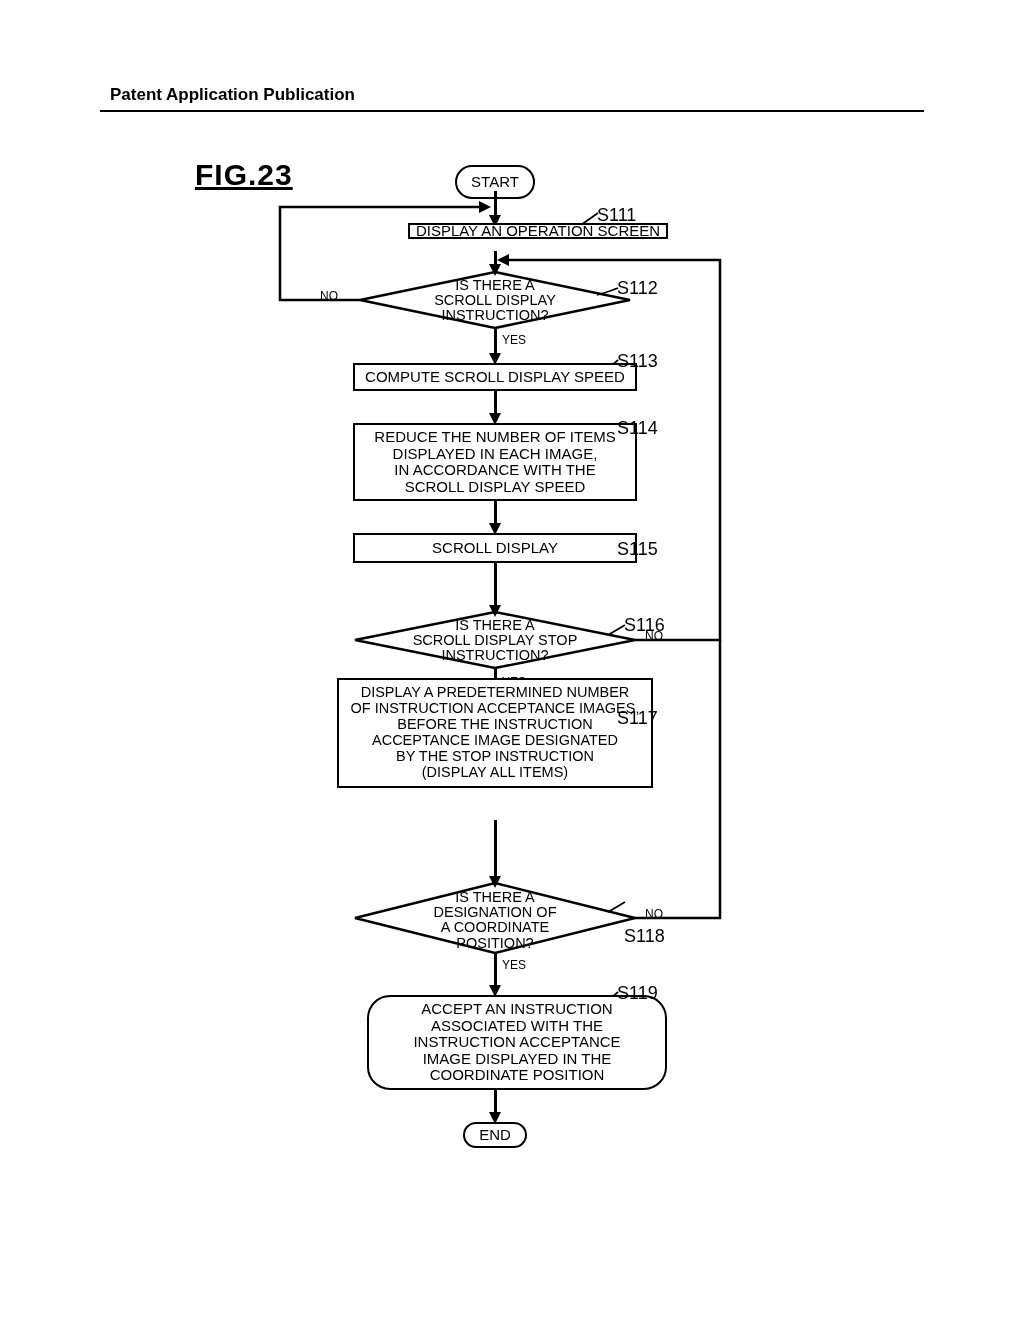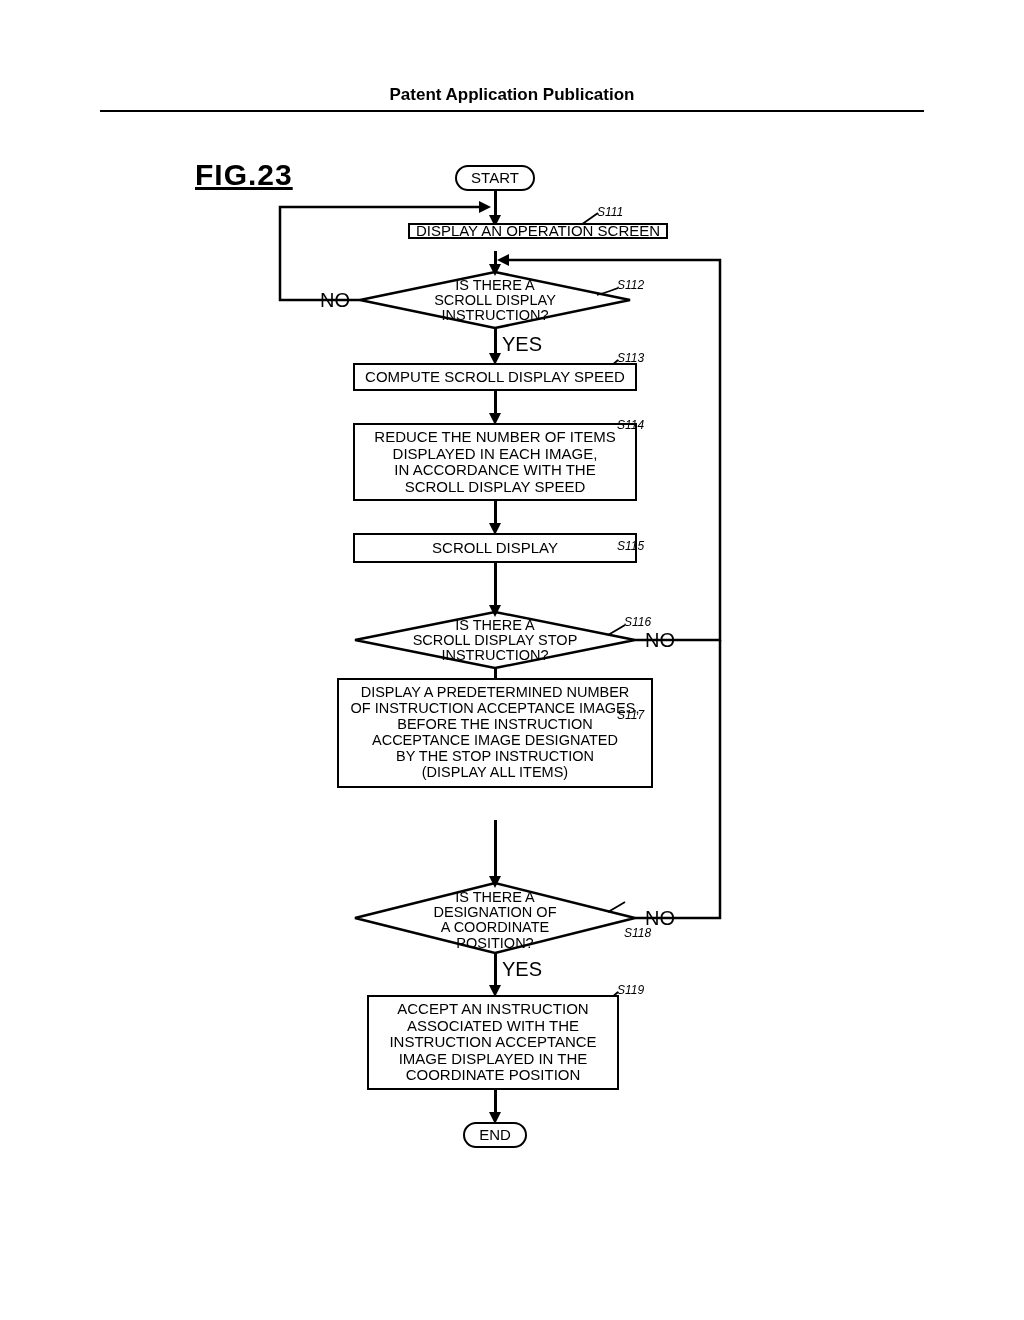--- a/index.html
+++ b/index.html
@@ -10,21 +10,21 @@
     height: 1320px;
     position: relative;
   }
   .header {
     position: absolute;
     top: 85px;
     left: 0;
     right: 0;
     padding: 0 110px;
     display: flex;
-    justify-content: center;
+    justify-content: space-between;
     font-size: 17px;
   }
   .header-left { font-weight: bold; }
   .hr {
     position: absolute;
     top: 110px;
     left: 100px;
     right: 100px;
     border-top: 2px solid #000;
   }
@@ -69,26 +69,25 @@
     font-weight: normal;
     padding: 2px 16px;
   }
   .diamond-text {
     background: transparent;
     font-size: 14.5px;
     line-height: 1.05;
   }
   .s-label {
     position: absolute;
+    font-size: 18px;
+  }
+  .branch-label {
+    position: absolute;
     font-size: 12px;
-    font-style: italic;
-  }
-  .branch-label {
-    position: absolute;
-    font-size: 20px;
   }
   .arrowhead {
     position: absolute;
     width: 0; height: 0;
   }
   .arrow-down {
     border-left: 6px solid transparent;
     border-right: 6px solid transparent;
     border-top: 12px solid #000;
   }
@@ -133,21 +132,21 @@
   <path d="M353,123 Q340,128 332,130" fill="none" stroke="#000" stroke-width="1.8"></path>
   <path d="M353,195 Q345,202 340,207" fill="none" stroke="#000" stroke-width="1.8"></path>
   <path d="M353,262 Q345,270 340,276" fill="none" stroke="#000" stroke-width="1.8"></path>
   <path d="M353,383 Q345,390 340,395" fill="none" stroke="#000" stroke-width="1.8"></path>
   <path d="M360,460 Q350,466 343,470" fill="none" stroke="#000" stroke-width="1.8"></path>
   <path d="M353,552 Q345,559 340,564" fill="none" stroke="#000" stroke-width="1.8"></path>
   <path d="M360,737 Q350,743 343,747" fill="none" stroke="#000" stroke-width="1.8"></path>
   <path d="M353,827 Q345,834 340,839" fill="none" stroke="#000" stroke-width="1.8"></path>
 </svg>
 
-<div class="node terminator" style="left:190px; top:0; width:80px; height:26px;">
+<div class="node terminator" style="left:190px; top:0; width:80px; height:34px;">
   <span>START</span>
 </div>
 
 <div style="position:absolute;left:229px;top:26px;width:2.5px;height:32px;background:#000;"></div>
 <div class="arrowhead arrow-down" style="left:224px; top:50px;"></div>
 
 <div class="arrowhead arrow-right" style="left:214px; top:36px;"></div>
 
 <div class="node rect" style="left:100px; top:58px; width:260px; height:16px;margin-left:43px;">
   <span>DISPLAY AN OPERATION SCREEN</span>
@@ -229,21 +228,21 @@
 A COORDINATE
 POSITION?</span>
 </div>
 <div class="s-label" style="left:359px; top:761px;">S118</div>
 <div class="branch-label" style="left:380px; top:742px;">NO</div>
 
 <div style="position:absolute;left:229px;top:788px;width:2.5px;height:40px;background:#000;"></div>
 <div class="arrowhead arrow-down" style="left:224px; top:820px;"></div>
 <div class="branch-label" style="left:237px; top:793px;">YES</div>
 
-<div class="node rect" style="left:102px; top:830px; width:252px; height:95px; white-space:pre-line;">
+<div class="node rect" style="left:102px; top:830px; width:300px; height:95px; white-space:pre-line;border-radius:23px;">
   <span>ACCEPT AN INSTRUCTION
 ASSOCIATED WITH THE
 INSTRUCTION ACCEPTANCE
 IMAGE DISPLAYED IN THE
 COORDINATE POSITION</span>
 </div>
 <div class="s-label" style="left:352px; top:818px;">S119</div>
 
 <div style="position:absolute;left:229px;top:925px;width:2.5px;height:30px;background:#000;"></div>
 <div class="arrowhead arrow-down" style="left:224px; top:947px;"></div>

